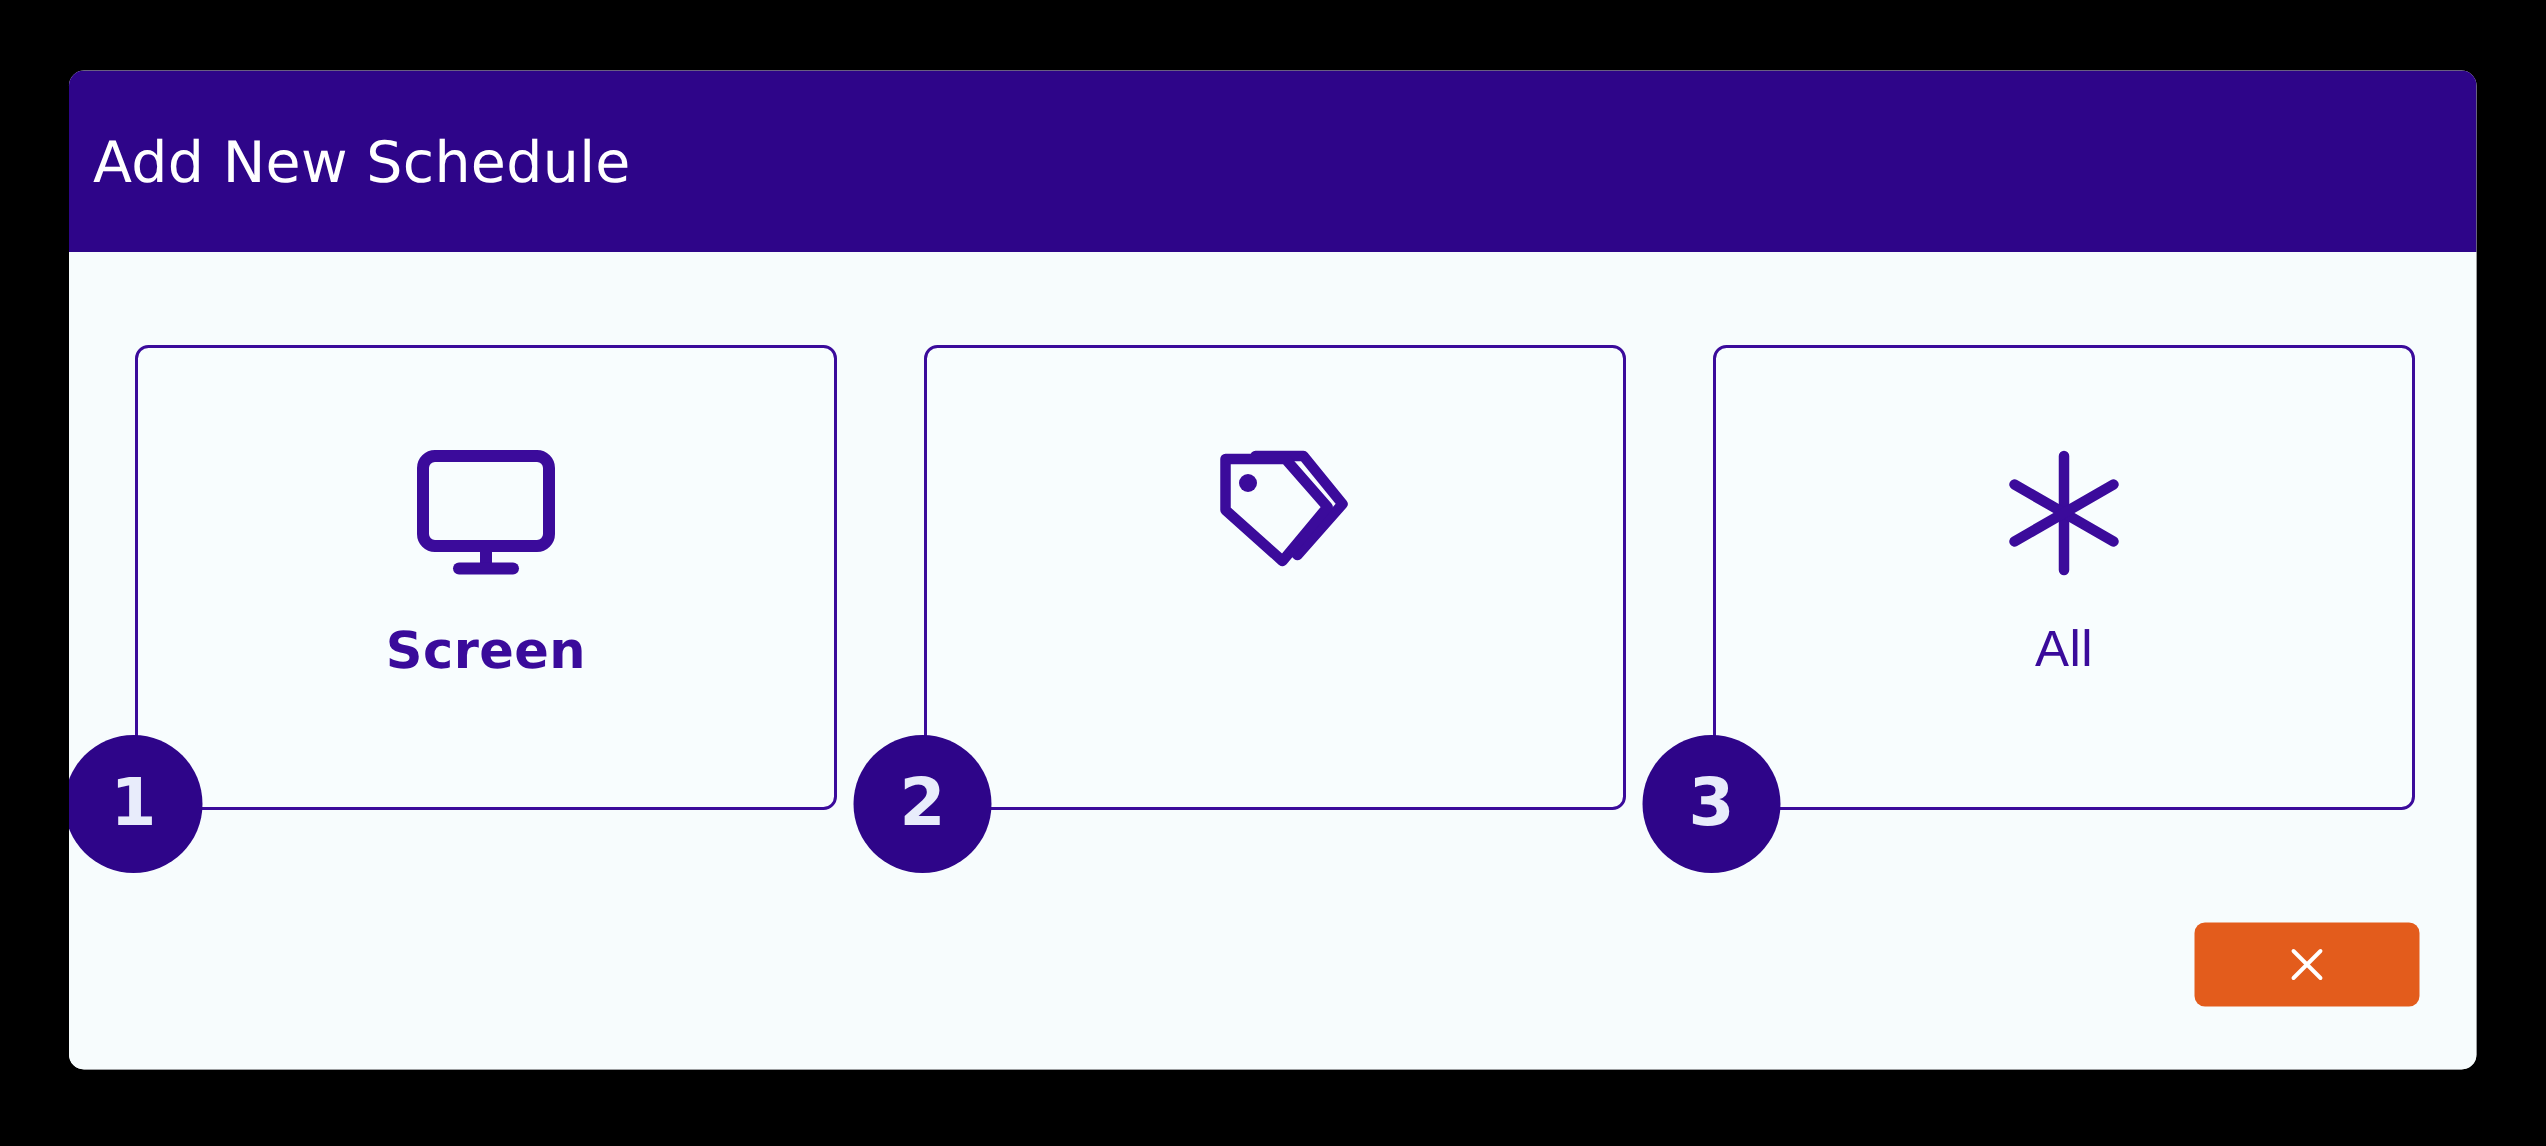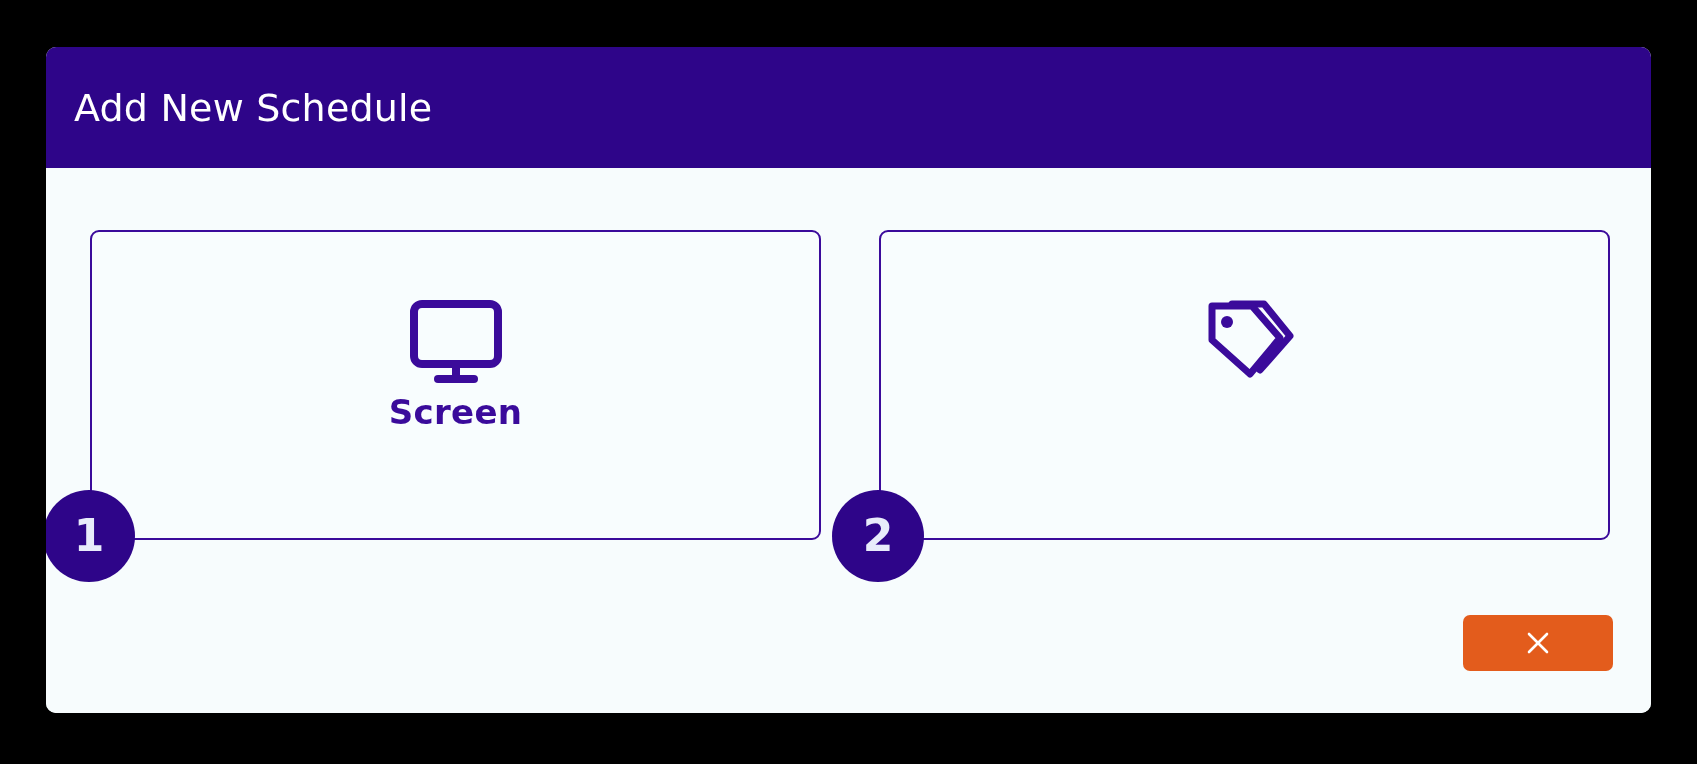--- a/index.html
+++ b/index.html
@@ -34,21 +34,21 @@
     display: flex;
     flex-direction: column;
   }
 
   .dialog-header {
     height: 121px;
     flex: 0 0 121px;
     background: #2E0589;
     display: flex;
     align-items: center;
-    padding: 0 28px;
+    padding: 0 16px;
     box-sizing: border-box;
   }
 
   .dialog-title {
     color: #FFFFFF;
     font-size: 38px;
     font-weight: 400;
     letter-spacing: 0.2px;
     line-height: 1;
     font-family: "DejaVu Sans", "Liberation Sans", sans-serif;
@@ -99,20 +99,21 @@
     width: 110px;
     height: 100px;
     display: flex;
     align-items: center;
     justify-content: center;
   }
 
   .option-icon svg { display: block; }
 
   .option-label {
+    margin-top: 22px;
     font-size: 34px;
     font-weight: bold;
     color: #3A0B9B;
     letter-spacing: 0.3px;
     font-family: "DejaVu Sans", "Liberation Sans", sans-serif;
   }
 
   .option-label.plain {
     font-weight: 400;
     font-family: "Liberation Sans", sans-serif;
@@ -201,20 +202,35 @@
 
                 <path d="M18 10 H58 L86 42 L56 78 L18 44 Z" stroke="#3B0B9B" stroke-width="7" stroke-linejoin="round" stroke-linecap="round" fill="#F8FDFE"></path>
 
                 <circle cx="33" cy="26" r="6" fill="#3B0B9B"></circle>
               </svg>
             </div>
           </div>
           <div class="step-badge">2</div>
         </div>
 
+        <div class="option-card-wrap">
+          <div class="option-card">
+            <div class="option-icon">
+              <svg width="90" height="92" viewBox="0 0 90 92" fill="none">
+                <g stroke="#3B0B9B" stroke-width="7" stroke-linecap="round">
+                  <line x1="45" y1="8" x2="45" y2="84"></line>
+                  <line x1="12" y1="27" x2="78" y2="65"></line>
+                  <line x1="12" y1="65" x2="78" y2="27"></line>
+                </g>
+              </svg>
+            </div>
+            <div class="option-label plain">All</div>
+          </div>
+          <div class="step-badge">3</div>
+        </div>
 
       </div>
 
       <div class="dialog-footer">
         <button class="close-button">
           <span>
             <svg width="34" height="34" viewBox="0 0 34 34" fill="none">
               <line x1="8" y1="8" x2="26" y2="26" stroke="#FFFFFF" stroke-width="2.6" stroke-linecap="round"></line>
               <line x1="26" y1="8" x2="8" y2="26" stroke="#FFFFFF" stroke-width="2.6" stroke-linecap="round"></line>
             </svg>

